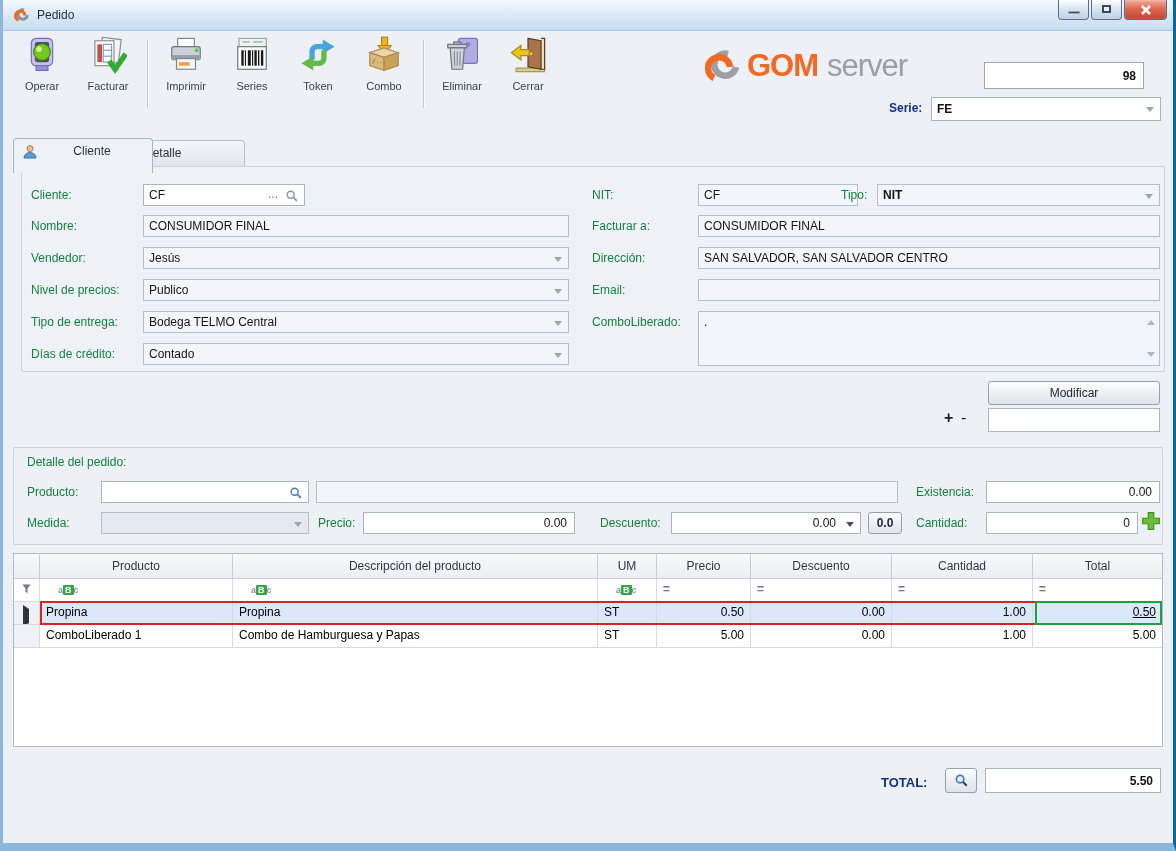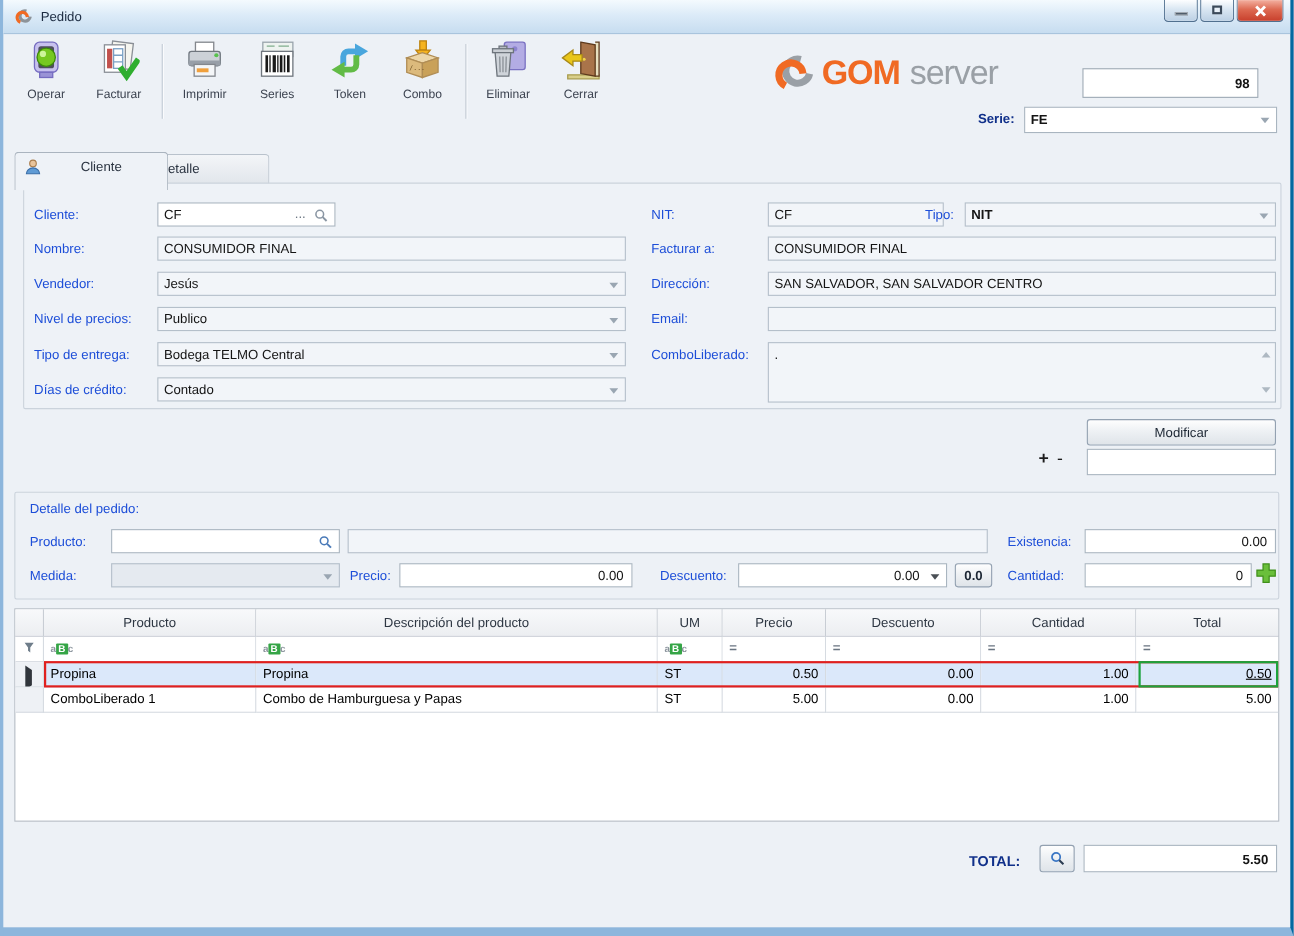--- a/index.html
+++ b/index.html
@@ -15,42 +15,42 @@
   .winbtn.close{background:linear-gradient(#f3b0a0,#dd6a52 45%,#c8402c);}
   
   .tbtn{width:66px;height:78px;top:36px;text-align:center;cursor:default;}
   .tbtn .ic{display:block;margin:0 auto;width:38px;height:38px;}
   .tbtn .cap{display:block;margin-top:6px;font-size:11px;color:#3c4350;}
   .tsep{top:40px;width:1px;height:68px;background:#c3cbd5;box-shadow:1px 0 0 #fbfcfe;}
   
   .logo-gom{font-size:31px;font-weight:bold;color:#f06a23;letter-spacing:-1px;}
   .logo-server{font-size:31px;color:#9aa0a6;letter-spacing:-1px;}
   
-  .lbl{font-size:12px;color:#1d4ed8;white-space:nowrap;}
+  .lbl{font-size:12px;color:#15803d;white-space:nowrap;}
   .lbl.navy{color:#10308a;font-weight:bold;}
   .field{background:#fff;border:1px solid #a9b5c0;font-size:12px;color:#141414;padding:3px 5px 0 5px;height:22px;overflow:hidden;white-space:nowrap;}
   .field.ro{background:#f2f5f9;border-color:#b4bfca;}
   .field.dis{background:#e5eaf0;border-color:#b4bfca;}
   .field.rt{text-align:right;padding-right:7px;}
   .field.bold{font-weight:bold;}
   .dd-arrow{position:absolute;right:6px;top:9px;width:0;height:0;border-left:4px solid transparent;border-right:4px solid transparent;border-top:5px solid #9aa6b2;}
   .groupbox{border:1px solid #cbd3dc;background:#eef2f7;border-radius:2px;}
   .btn{background:linear-gradient(#fefefe,#eef1f4 45%,#dfe4e9);border:1px solid #93a1b1;border-radius:3px;
        font-size:12px;color:#1c2633;text-align:center;padding-top:4px;}
   
   .grid{border:1px solid #b2bac4;background:#fff;}
   .g-row{display:flex;justify-content:space-between;}
   .g-cell{box-sizing:border-box;border-right:1px solid #d6dbe1;border-bottom:1px solid #d6dbe1;font-size:12px;
           padding:3px 6px 0 6px;overflow:hidden;white-space:nowrap;height:100%;}
   .g-head .g-cell{background:linear-gradient(#f8f9fb,#eceef1);border-right:1px solid #c8cdd4;border-bottom:1px solid #c8cdd4;
           text-align:center;color:#2e3743;}
   .g-filter .g-cell{background:#fff;}
   .num{text-align:right;}
   .sel-row .g-cell{background:#dbe8fa;border-bottom:1px solid #dbe8fa;}
-  .abc{font-size:9px;color:#8a939c;font-weight:bold;}
+  .abc{font-size:9px;color:#8a939c;font-weight:bold;margin-left:12px;}
   .abc .b{display:inline-block;background:#35a546;color:#fff;padding:0 2px;border-radius:1px;font-size:9px;}
   .eq{color:#6b7682;font-weight:bold;font-size:12px;letter-spacing:-1px;}
   .red-outline{border:2px solid #e0201e;pointer-events:none;}
   .green-outline{border:2px solid #1ca33c;pointer-events:none;}
   .tri-right{width:0;height:0;border-top:4px solid transparent;border-bottom:4px solid transparent;border-left:6px solid #30353b;}
   .mini-arr{position:absolute;right:4px;width:0;height:0;border-left:4px solid transparent;border-right:4px solid transparent;}
   .tab{position:absolute;height:27px;border:1px solid #b9c2cc;border-bottom:none;border-radius:4px 4px 0 0;
        font-size:12px;color:#2a3340;padding:5px 12px 0 30px;background:linear-gradient(#f3f5f8,#dde2e8);}
   .tab.active{background:#eef2f7;height:29px;z-index:3;border-color:#aab4bf;text-align:center;}
   .tab .tic{position:absolute;left:8px;top:5px;width:16px;height:16px;}

